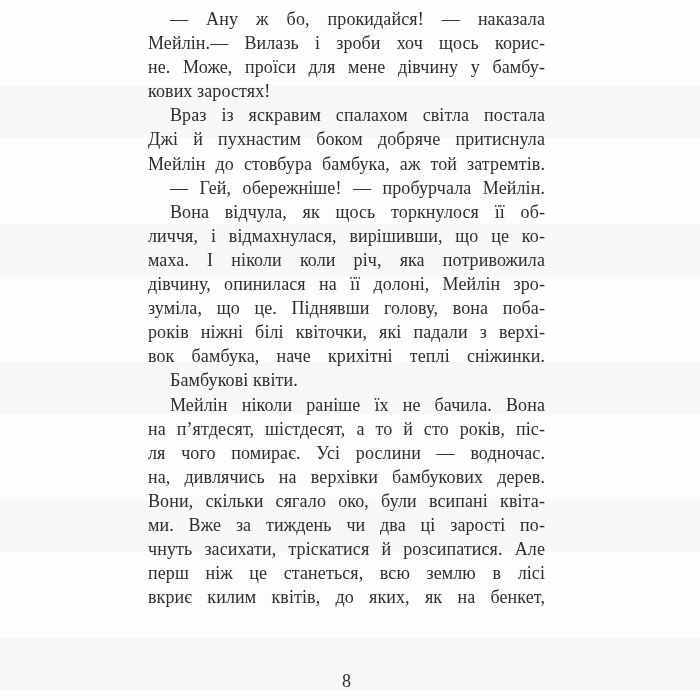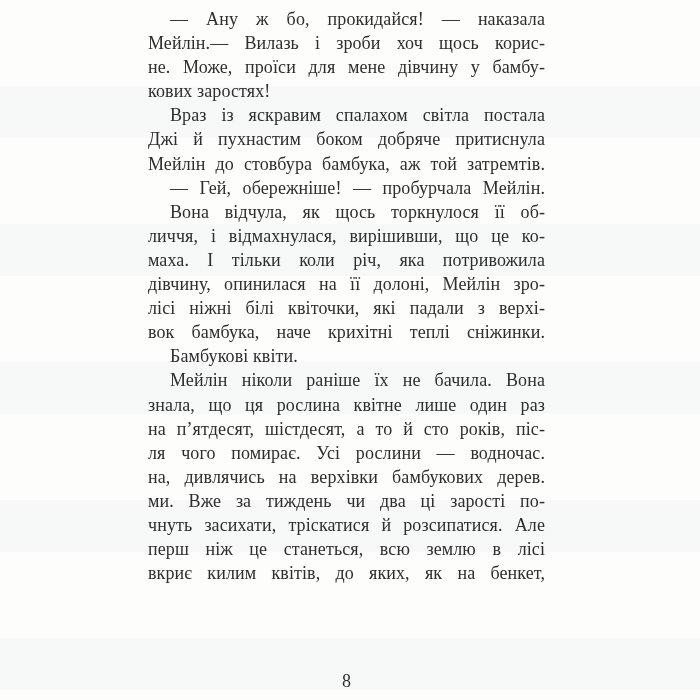--- a/index.html
+++ b/index.html
@@ -65,30 +65,31 @@
     <div class="line indent">— Ану ж бо, прокидайся! — наказала</div>
     <div class="line">Мейлін.— Вилазь і зроби хоч щось корис-</div>
     <div class="line">не. Може, проїси для мене дівчину у бамбу-</div>
     <div class="line short">кових заростях!</div>
     <div class="line indent">Враз із яскравим спалахом світла постала</div>
     <div class="line">Джі й пухнастим боком добряче притиснула</div>
     <div class="line">Мейлін до стовбура бамбука, аж той затремтів.</div>
     <div class="line indent">— Гей, обережніше! — пробурчала Мейлін.</div>
     <div class="line indent">Вона відчула, як щось торкнулося її об-</div>
     <div class="line">личчя, і відмахнулася, вирішивши, що це ко-</div>
-    <div class="line">маха. І тільки коли річ, яка потривожила</div>
+    <div class="line">маха. І ніколи коли річ, яка потривожила</div>
     <div class="line">дівчину, опинилася на її долоні, Мейлін зро-</div>
-    <div class="line">лісі ніжні білі квіточки, які падали з верхі-</div>
+    <div class="line">зуміла, що це. Піднявши голову, вона поба-</div>
+    <div class="line">років ніжні білі квіточки, які падали з верхі-</div>
     <div class="line">вок бамбука, наче крихітні теплі сніжинки.</div>
     <div class="line indent short">Бамбукові квіти.</div>
     <div class="line indent">Мейлін ніколи раніше їх не бачила. Вона</div>
-    <div class="line">знала, що ця рослина квітне лише один раз</div>
     <div class="line">на п’ятдесят, шістдесят, а то й сто років, піс-</div>
     <div class="line">ля чого помирає. Усі рослини — водночас.</div>
     <div class="line">на, дивлячись на верхівки бамбукових дерев.</div>
+    <div class="line">Вони, скільки сягало око, були всипані квіта-</div>
     <div class="line">ми. Вже за тиждень чи два ці зарості по-</div>
     <div class="line">чнуть засихати, тріскатися й розсипатися. Але</div>
     <div class="line">перш ніж це станеться, всю землю в лісі</div>
     <div class="line">вкриє килим квітів, до яких, як на бенкет,</div>
   </div>
 
   <div class="page-number">8</div>
 
 </div>
 

